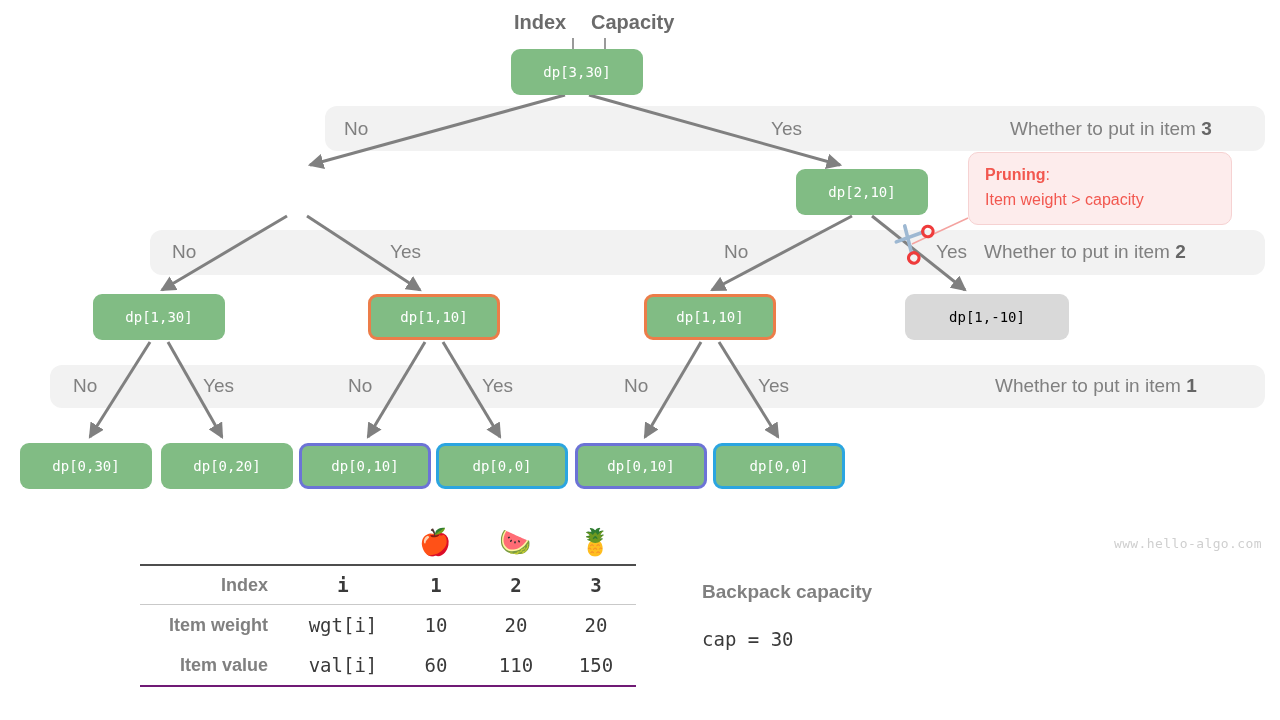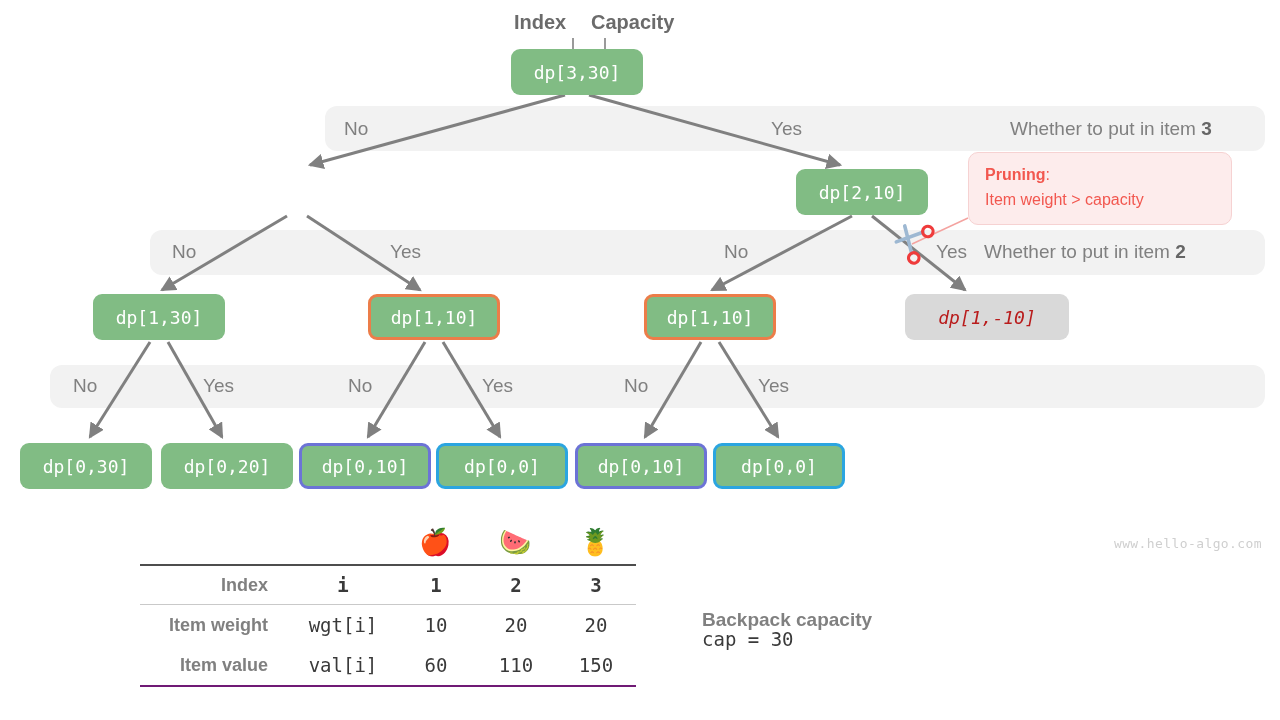--- a/index.html
+++ b/index.html
@@ -46,37 +46,36 @@
   .band-label b { color: #666666; font-weight: bold; }
 
   
   .node {
     position: absolute;
     box-sizing: border-box;
     background: #81bc84;
     border-radius: 9px;
     color: #ffffff;
     font-family: "DejaVu Sans Mono", monospace;
-    font-size: 18px;
+    font-size: 14px;
     letter-spacing: 0px;
     display: flex;
     align-items: center;
     justify-content: center;
     border: 3px solid transparent;
     white-space: pre;
   }
   .node.plain { border-color: transparent; }
   .node.orange { border-color: #ec7d49; }
   .node.purple { border-color: #6c73d6; }
   .node.blue   { border-color: #2ba5e0; }
   .node.muted {
     background: #d9d9d9;
-    color: #b91c1c;
+    color: #000000;
     border-color: transparent;
-    font-style: italic;
   }
 
   
   .top-anno {
     position: absolute;
     color: #6b6b6b;
     font-size: 20px;
     font-weight: bold;
     line-height: 1;
     white-space: nowrap;
@@ -131,21 +130,20 @@
   .col-i { width: 106px; }
   .col-n { width: 80px; }
 
   
   .cap-title {
     position: absolute;
     color: #808080;
     font-size: 19px;
     font-weight: bold;
     white-space: nowrap;
-    margin-top: 28px;
   }
   .cap-val {
     position: absolute;
     font-family: "DejaVu Sans Mono", monospace;
     font-size: 19px;
     color: #3a3a3a;
     white-space: nowrap;
   }
 
   .watermark {
@@ -223,20 +221,21 @@
   <div class="band-label" style="left:724px; top:242px;">No</div>
   <div class="band-label" style="left:936px; top:242px;">Yes</div>
   <div class="band-label" style="left:984px; top:242px;"><span>Whether to put in item </span><b>2</b></div>
 
   <div class="band-label" style="left:73px; top:376px;">No</div>
   <div class="band-label" style="left:203px; top:376px;">Yes</div>
   <div class="band-label" style="left:348px; top:376px;">No</div>
   <div class="band-label" style="left:482px; top:376px;">Yes</div>
   <div class="band-label" style="left:624px; top:376px;">No</div>
   <div class="band-label" style="left:758px; top:376px;">Yes</div>
+  <div class="band-label" style="left:995px; top:376px;"><span>Whether to put in item </span><b>1</b></div>
 
   <div class="node plain" style="left:511px; top:49px; width:132px; height:46px;">dp[3,30]</div>
 
   <div class="node plain" style="left:796px; top:169px; width:132px; height:46px;">dp[2,10]</div>
 
   <div class="node plain" style="left:93px; top:294px; width:132px; height:46px;">dp[1,30]</div>
   <div class="node orange" style="left:368px; top:294px; width:132px; height:46px;">dp[1,10]</div>
   <div class="node orange" style="left:644px; top:294px; width:132px; height:46px;">dp[1,10]</div>
   <div class="node muted" style="left:905px; top:294px; width:164px; height:46px;">dp[1,-10]</div>
 

